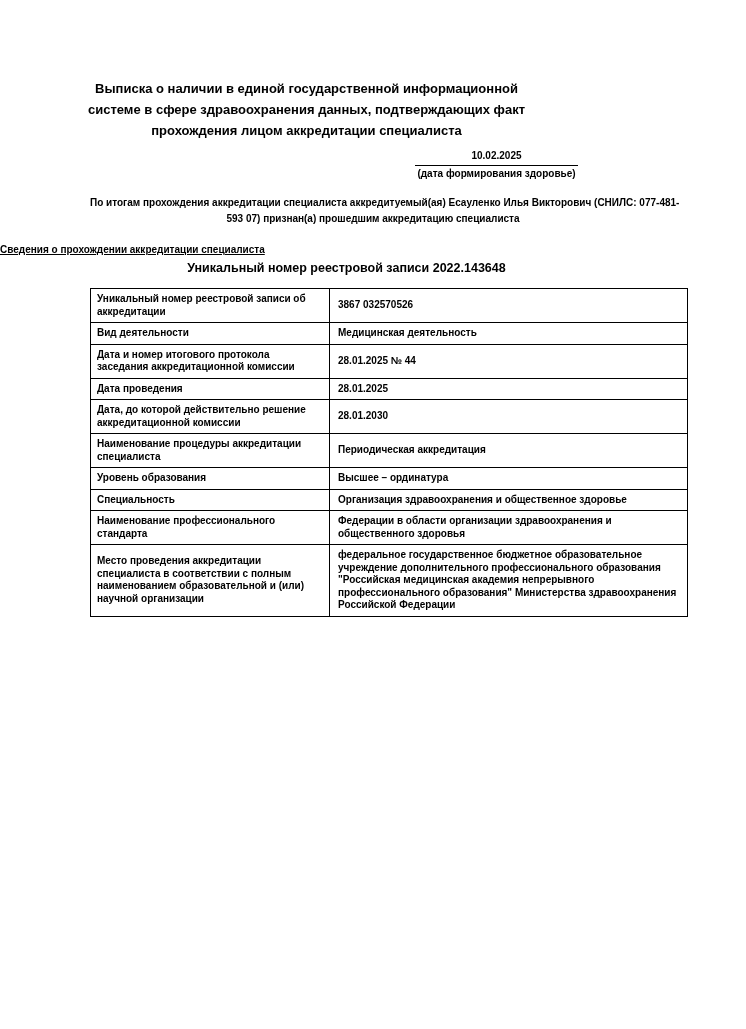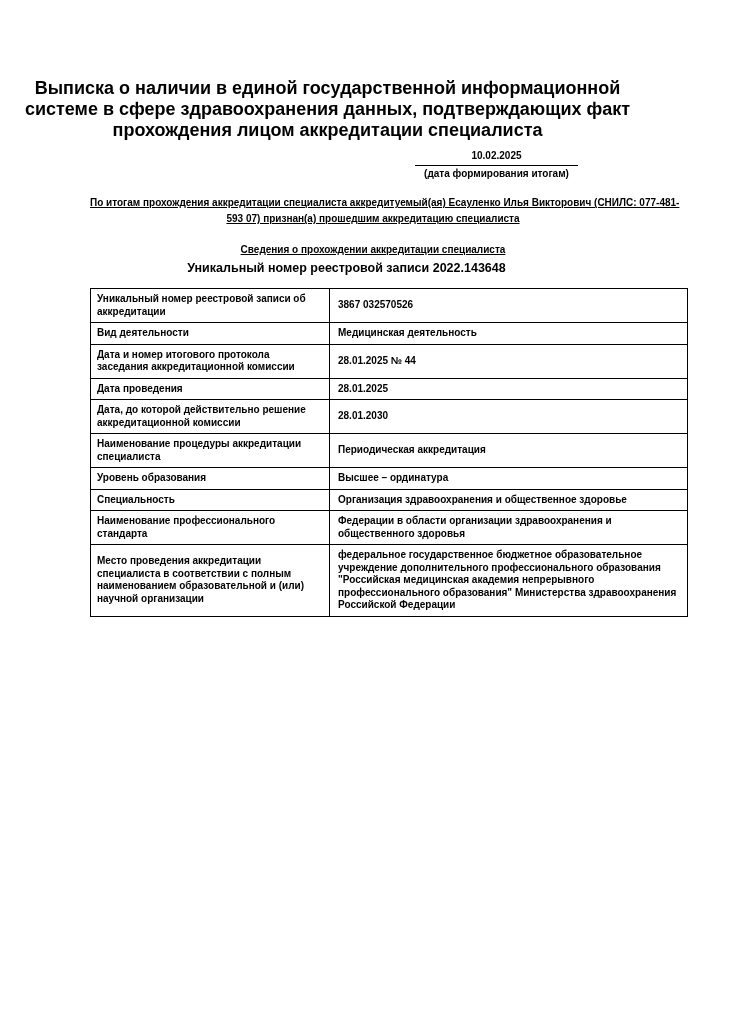--- a/index.html
+++ b/index.html
@@ -16,23 +16,22 @@
     font-weight: bold;
     color: #000000;
     overflow: hidden;
   }
   .doc-title {
     position: absolute;
     top: 78px;
     left: 0;
     width: 613px;
     text-align: center;
-    font-size: 18px;
+    font-size: 13px;
     line-height: 21px;
-    padding-left: 21px;
   }
   .date-block {
     position: absolute;
     top: 148px;
     left: 415px;
     width: 163px;
     text-align: center;
     font-size: 10px;
   }
   .date-value {
@@ -48,27 +47,26 @@
   }
   .intro {
     position: absolute;
     top: 195px;
     left: 90px;
     width: 566px;
     text-align: center;
     font-size: 10px;
     line-height: 16px;
   }
-  .intro .line { white-space: nowrap; text-decoration: underline; }
+  .intro .line { white-space: nowrap; }
   .section-header {
     position: absolute;
     top: 243px;
     left: 0;
     width: 746px;
-    text-align: center;
     font-size: 10px;
     line-height: 13px;
     text-decoration: underline;
   }
   .record-heading {
     position: absolute;
     top: 259px;
     left: 0;
     width: 693px;
     text-align: center;
@@ -105,21 +103,21 @@
 <div class="page">
 
   <div class="doc-title">
     <div>Выписка о наличии в единой государственной информационной</div>
     <div>системе в сфере здравоохранения данных, подтверждающих факт</div>
     <div>прохождения лицом аккредитации специалиста</div>
   </div>
 
   <div class="date-block">
     <span class="date-value">10.02.2025</span>
-    <span class="date-caption">(дата формирования итогам)</span>
+    <span class="date-caption">(дата формирования здоровье)</span>
   </div>
 
   <div class="intro">
     <div class="line">По итогам прохождения аккредитации специалиста аккредитуемый(ая) Есауленко Илья Викторович (СНИЛС: 077-481-</div>
     <div class="line">593 07) признан(а) прошедшим аккредитацию специалиста</div>
   </div>
 
   <div class="section-header">Сведения о прохождении аккредитации специалиста</div>
 
   <div class="record-heading">Уникальный номер реестровой записи 2022.143648</div>

